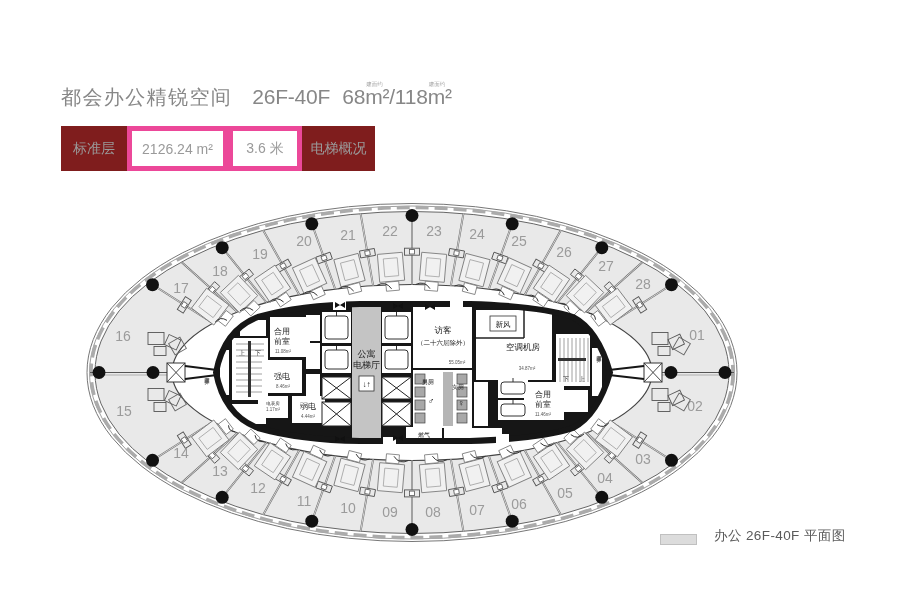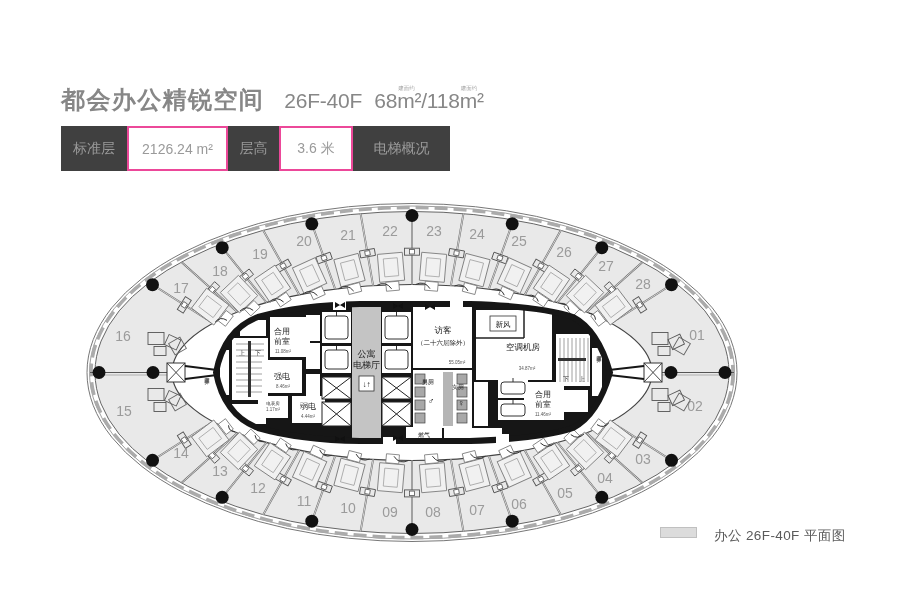--- a/index.html
+++ b/index.html
@@ -1,42 +1,41 @@
 <!DOCTYPE html>
 <html lang="zh"><head>
 <meta charset="utf-8">
 <title>办公平面图</title>
 <style>
 html,body{margin:0;padding:0;background:#fff;width:900px;height:600px;overflow:hidden;}
 body{font-family:"Liberation Sans",sans-serif;position:relative;}
 .title{position:absolute;left:61px;top:84px;color:#878787;white-space:nowrap;}
-.title .cjk{font-size:24px;letter-spacing:1.4px;font-weight:700;text-align:right;}
+.title .cjk{font-size:20px;letter-spacing:1.4px;font-weight:400;text-align:right;}
 .title .num{font-size:21px;letter-spacing:-0.2px;font-weight:500;margin-left:20px;}
 .title .num2{font-size:21px;letter-spacing:-0.2px;font-weight:500;margin-left:12px;}
 .mm{position:relative;display:inline-block;}
 .mm .tiny{position:absolute;top:-4px;left:1px;font-size:5.5px;letter-spacing:0;color:#a8a8a8;font-weight:400;}
 .specs{position:absolute;left:61px;top:126px;height:45px;display:flex;color:#9a9a9a;font-size:14px;}
 .specs div{display:flex;align-items:center;justify-content:center;box-sizing:border-box;}
-.lab{background:#404040;}
-.valb{border:2px solid #ec4899;}
-.legend{position:absolute;left:660px;top:527px;display:flex;align-items:flex-start;}
+.lab{background:#7f1d1d;}
+.valb{border:5px solid #ec4899;}
+.legend{position:absolute;left:660px;top:527px;display:flex;align-items:flex-end;}
 .legend .sw{width:35px;height:9px;background:#dcdcdc;border:1px solid #c0c0c0;}
 .legend .tx{margin-left:17px;color:#5a5a5a;font-size:13.5px;letter-spacing:0.4px;}
 </style>
 </head>
 <body>
 
 <div class="title"><span class="cjk">都会办公精锐空间</span><span class="num">26F-40F</span><span class="num2">68<span class="mm"><span class="tiny">建面约</span>m</span>²/118<span class="mm"><span class="tiny">建面约</span>m</span>²</span></div>
 
 <div class="specs">
 <div class="lab" style="width:66px">标准层</div>
 <div class="valb" style="width:101px">2126.24 m²</div>
-<div class="lab" style="width:51px">层高</div>
 <div class="valb" style="width:74px">3.6 米</div>
-<div class="lab" style="width:97px">电梯概况</div>
+<div class="lab" style="width:73px">电梯概况</div>
 </div>
 
 <svg width="900" height="600" viewBox="0 0 900 600" style="position:absolute;left:0;top:0">
 
 <path d="M 95.0 372.5 a 317.0 161.0 0 1 0 634.0 0 a 317.0 161.0 0 1 0 -634.0 0 Z M 172.0 372.5 a 240.0 88.0 0 1 0 480.0 0 a 240.0 88.0 0 1 0 -480.0 0 Z" fill="#e9e9e9" fill-rule="evenodd"></path>
 
 <ellipse cx="412.0" cy="372.5" rx="325.0" ry="169.0" fill="none" stroke="#777" stroke-width="1"></ellipse>
 <ellipse cx="412.0" cy="372.5" rx="322.5" ry="166.5" fill="none" stroke="#888" stroke-width="0.8"></ellipse>
 
 <ellipse cx="412.0" cy="372.5" rx="321" ry="165" fill="none" stroke="#ababab" stroke-width="3.5" stroke-dasharray="13 6"></ellipse>

